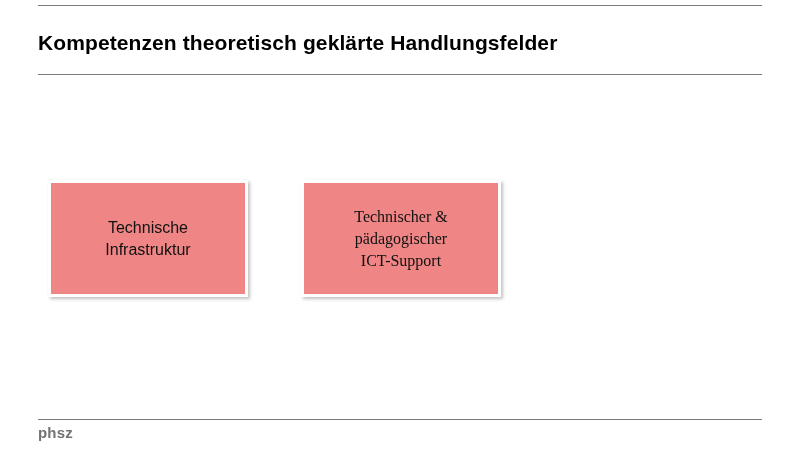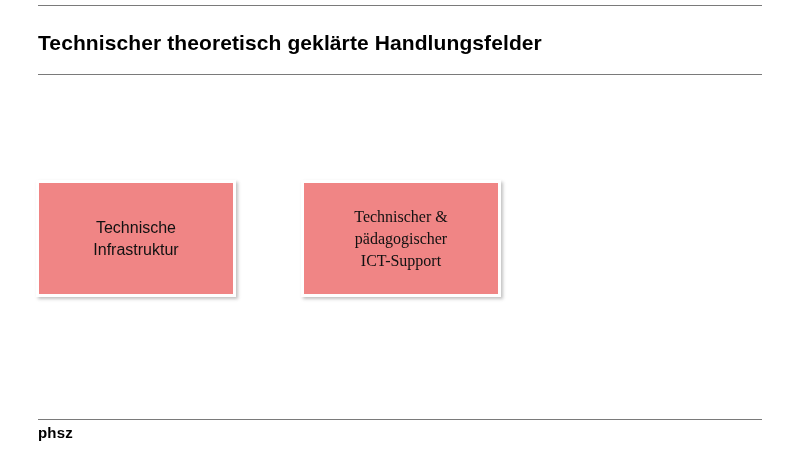--- a/index.html
+++ b/index.html
@@ -78,52 +78,52 @@
 
   .field-box .box-label {
     font-size: 16px;
     line-height: 22px;
     color: #111111;
     font-weight: normal;
     white-space: pre-line;
     padding: 0 6px;
   }
 
-  .box-1 { left: 36px;  width: 200px; }
+  .box-1 { left: 48px;  width: 200px; }
   .box-2 { left: 301px; width: 200px; font-family: Liberation Serif, serif; }
   .box-3 { left: 562px; width: 200px; }
 
   
   .rule-footer {
     position: absolute;
     left: 38px;
     top: 419px;
     width: 724px;
     height: 1px;
     background: #7a7a7a;
   }
 
   .footer-brand {
     position: absolute;
     left: 38px;
     top: 424px;
     font-size: 15px;
     font-weight: bold;
-    color: #000000;
+    color: #737373;
     letter-spacing: 0.2px;
   }
 </style>
 </head>
 <body>
 
 <div class="slide">
 
   <div class="rule-top"></div>
 
-  <h1 class="slide-title">Technischer theoretisch geklärte Handlungsfelder</h1>
+  <h1 class="slide-title">Kompetenzen theoretisch geklärte Handlungsfelder</h1>
 
   <div class="rule-title-bottom"></div>
 
   <div class="boxes">
 
     <div class="field-box box-1">
       <span class="box-label">Technische
 Infrastruktur</span>
     </div>
 

